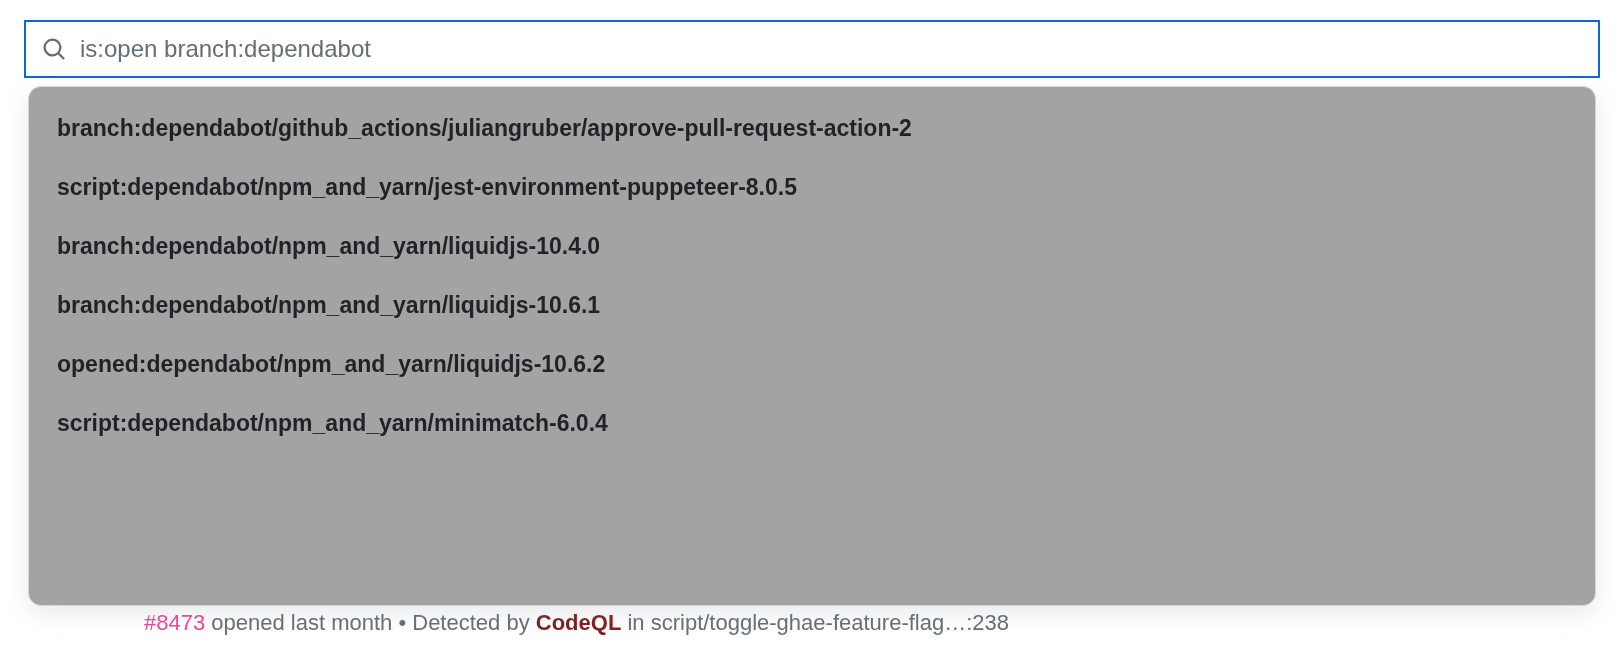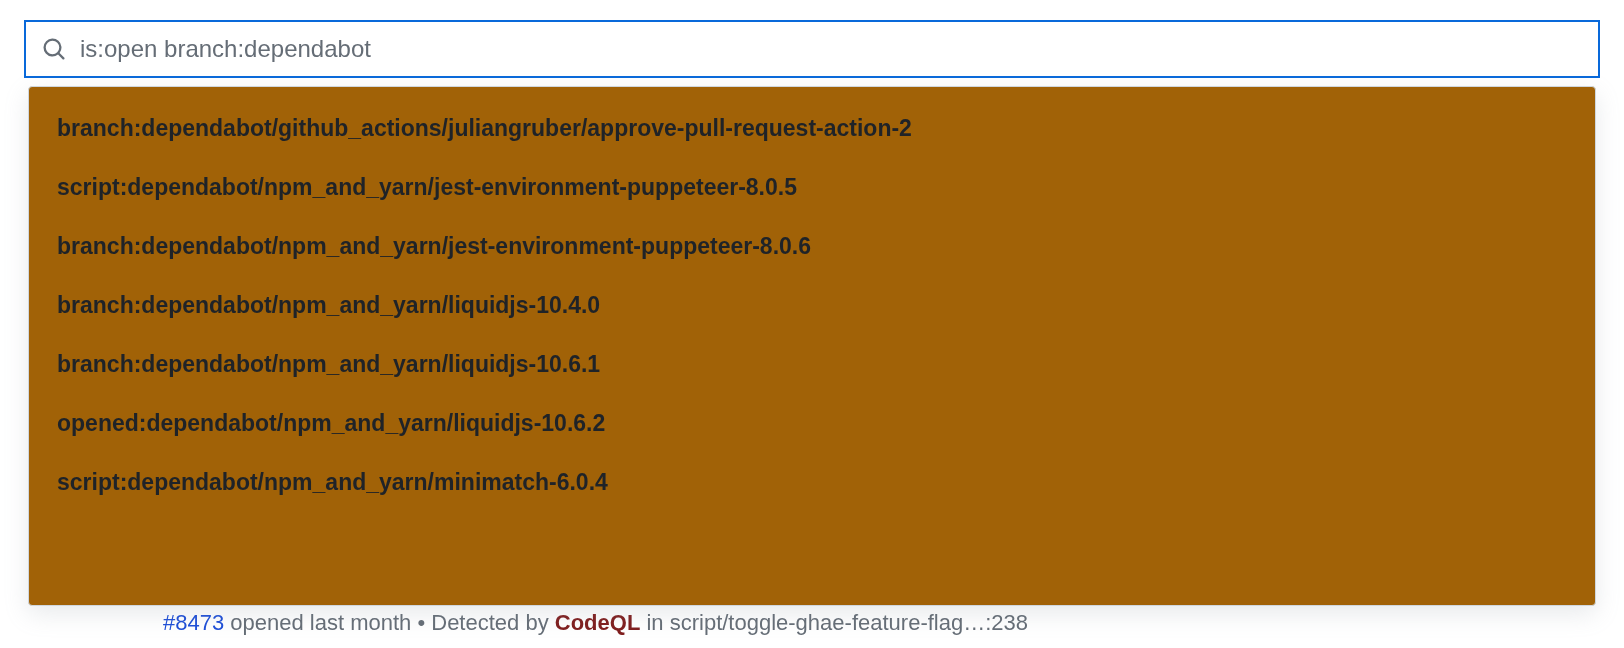--- a/index.html
+++ b/index.html
@@ -51,23 +51,23 @@
       font-size: 24px;
       color: #656d76;
       background: transparent;
       font-family: inherit;
     }
     .dropdown {
       position: absolute;
       top: 86px;
       left: 28px;
       right: 28px;
-      background: #a16207;
+      background: #a3a3a3;
       border: 1px solid #d0d7de;
-      border-radius: 4px;
+      border-radius: 13px;
       box-shadow: 0 8px 24px rgba(140, 149, 159, 0.2);
       overflow: hidden;
       height: 520px;
     }
     .dropdown-inner {
       height: 100%;
       overflow-y: scroll;
       padding: 12px 0;
     }
     .dropdown-inner::-webkit-scrollbar {
@@ -94,22 +94,21 @@
     .underlying-row {
       position: absolute;
       top: 610px;
       left: 144px;
       font-size: 22px;
       color: #656d76;
       white-space: nowrap;
       z-index: -1;
     }
     .underlying-row .issue-num {
-      color: #1d4ed8;
-      margin-left: 19px;
+      color: #ec4899;
     }
     .underlying-row .codeql {
       font-weight: 700;
       color: #7f1d1d;
     }
   </style>
 </head>
 <body>
 
 <div class="search-wrapper">
@@ -119,21 +118,20 @@
           <path d="M10.68 11.74a6 6 0 0 1-7.922-8.982 6 6 0 0 1 8.982 7.922l3.04 3.04a.749.749 0 0 1-.326 1.275.749.749 0 0 1-.734-.215ZM11.5 7a4.499 4.499 0 1 0-8.997 0A4.499 4.499 0 0 0 11.5 7Z"></path>
         </svg>
     </span>
     <input class="search-input" type="text" value="is:open branch:dependabot" placeholder="" style="">
   </div>
 
   <div class="dropdown">
     <div class="dropdown-inner">
       <div class="suggestion-item">branch:dependabot/github_actions/juliangruber/approve-pull-request-action-2</div>
       <div class="suggestion-item">script:dependabot/npm_and_yarn/jest-environment-puppeteer-8.0.5</div>
-      <div class="suggestion-item">branch:dependabot/npm_and_yarn/jest-environment-puppeteer-8.0.6</div>
       <div class="suggestion-item">branch:dependabot/npm_and_yarn/liquidjs-10.4.0</div>
       <div class="suggestion-item">branch:dependabot/npm_and_yarn/liquidjs-10.6.1</div>
       <div class="suggestion-item">opened:dependabot/npm_and_yarn/liquidjs-10.6.2</div>
       <div class="suggestion-item">script:dependabot/npm_and_yarn/minimatch-6.0.4</div>
     </div>
   </div>
 </div>
 
 <div class="underlying-row">
   <span class="issue-num">#8473</span><span> opened last month • Detected by </span><span class="codeql">CodeQL</span><span> in script/toggle-ghae-feature-flag…:238</span>

